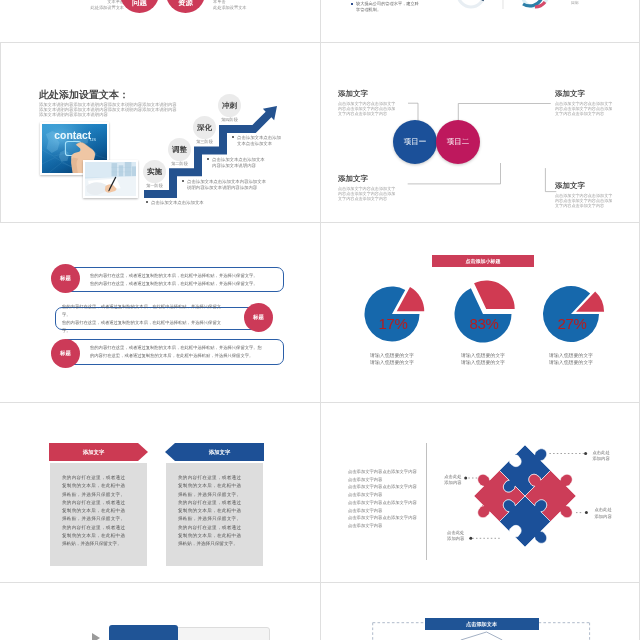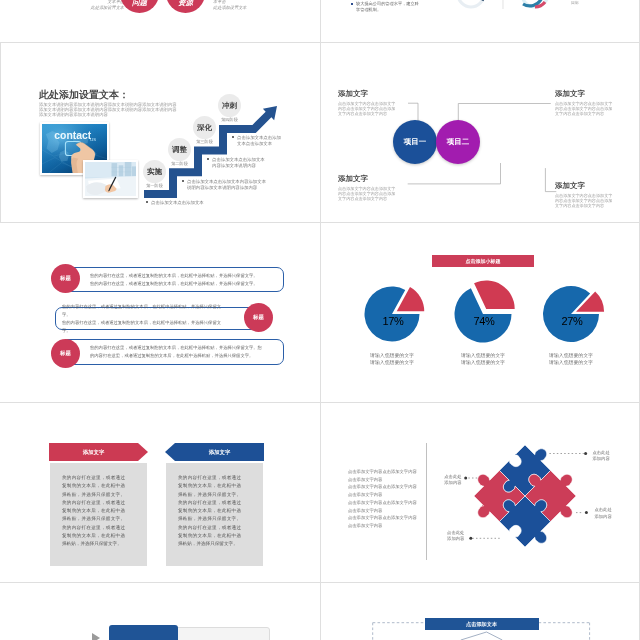--- a/index.html
+++ b/index.html
@@ -38,26 +38,26 @@
   #s-ban .bnbox{position:absolute;border:0.8px solid #2b5fa8;border-radius:7px;box-sizing:border-box;
      display:flex;align-items:center;}
   #s-ban .bntxt{font-size:4.3px;line-height:8px;color:#5c5c5c;white-space:pre-line;}
   #s-ban .bncirc{position:absolute;width:29px;height:29px;border-radius:50%;background:#cc3a58;
      display:flex;align-items:center;justify-content:center;color:#fff;font-size:5.4px;font-weight:bold;z-index:2;}
   
   #s-pies .pie-banner{position:absolute;left:111px;top:32px;width:102px;height:12px;background:#cc3d58;
      display:flex;align-items:center;justify-content:center;color:#fff;font-size:5px;font-weight:bold;}
   #s-pies .pie-item{position:absolute;top:55px;width:72px;}
   #s-pies .pie-svg{position:absolute;left:0;top:0;}
-  #s-pies .pie-val{position:absolute;left:7px;top:37px;width:60px;text-align:center;color:#000000;font-size:11px;font-weight:400;letter-spacing:-0.3px;}
+  #s-pies .pie-val{position:absolute;left:7px;top:37px;width:60px;text-align:center;color:#b91c1c;font-size:15px;font-weight:400;letter-spacing:-0.3px;}
   #s-pies .pie-cap{position:absolute;left:-9px;top:74px;width:90px;text-align:center;font-size:4.9px;line-height:7.1px;color:#6e6e6e;white-space:pre-line;}
   
   #s-proj .pconn{position:absolute;left:0;top:0;}
   #s-proj .pcircle{position:absolute;width:44px;height:44px;border-radius:50%;
-     display:flex;align-items:center;justify-content:center;color:#fff;font-size:7.5px;font-weight:bold;
+     display:flex;align-items:center;justify-content:center;color:#fff;font-size:7.5px;font-weight:normal;
      box-shadow:0 1px 3px rgba(0,0,0,.22);}
   #s-proj .pnote{position:absolute;width:72px;}
   #s-proj .pnh{font-size:7.5px;font-weight:bold;color:#4a4a4a;margin-bottom:2px;}
   #s-proj .pnb{font-size:4.1px;line-height:5.2px;color:#9a9a9a;white-space:pre-line;}
   
   #s-plan .pl-title{position:absolute;left:39px;top:88px;font-size:10px;font-weight:600;color:#4a4a4a;letter-spacing:0px;}
   #s-plan .pl-intro{position:absolute;left:39px;top:102px;width:141px;font-size:4.3px;line-height:5.2px;color:#949494;}
   #s-plan .photo{position:absolute;background:#fff;padding:2px;box-shadow:0 1px 2px rgba(0,0,0,.28);overflow:hidden;}
   #s-plan .ph1{left:40px;top:122px;width:65px;height:49px;}
   #s-plan .ph2{left:83px;top:160px;width:51px;height:34px;}
@@ -201,36 +201,36 @@
         </svg>
       <div class="pie-val">17%</div>
       <div class="pie-cap">请输入您想要的文字
 请输入您想要的文字</div>
     </div>
     <div class="pie-item" style="left:126px;">
       <svg class="pie-svg" width="72" height="72" viewBox="0 0 72 72">
           <path d="M 36 36 L 64.50 36.00 A 28.5 28.5 0 1 1 23.87 10.21 Z" fill="#1668AC"></path>
           <path d="M 39.21 30.93 L 27.08 5.15 A 28.5 28.5 0 0 1 67.71 30.93 Z" fill="#D03A52"></path>
         </svg>
-      <div class="pie-val">74%</div>
+      <div class="pie-val">83%</div>
       <div class="pie-cap">请输入您想要的文字
 请输入您想要的文字</div>
     </div>
     <div class="pie-item" style="left:214px;">
       <svg class="pie-svg" width="72" height="72" viewBox="0 0 72 72">
           <path d="M 36 36 L 64.00 36.00 A 28 28 0 1 1 55.17 15.59 Z" fill="#1668AC"></path>
           <path d="M 41.05 33.82 L 60.21 13.40 A 28 28 0 0 1 69.05 33.82 Z" fill="#D03A52"></path>
         </svg>
       <div class="pie-val">27%</div>
       <div class="pie-cap">请输入您想要的文字
 请输入您想要的文字</div>
     </div>
   </div>
 
-  <div class="slide" id="s-top-l" style="left:0;top:0;width:320px;height:42px;font-style:italic;">
+  <div class="slide" id="s-top-l" style="left:0;top:0;width:320px;height:42px;">
     <div class="tl-txt" style="left:70px;top:-6px;width:54px;text-align:right;">设置文本单击此处添加设置文本单击
 此处添加设置文本</div>
     <div class="tl-circle" style="left:120px;top:-26px;">
         <span>问题</span>
       </div>
     <div class="tl-circle" style="left:166px;top:-26px;">
         <span>资源</span>
       </div>
     <div class="tl-txt" style="left:213px;top:-6px;width:58px;text-align:left;">设置文本单击此处添加设置文本单击
 此处添加设置文本</div>
@@ -258,21 +258,21 @@
         <path d="M87 60.2 L97 60.2 L97 78"></path>
         <path d="M86.7 140.9 L179.5 140.9 L179.5 120"></path>
         <path d="M137.3 60.5 L229.8 60.5"></path>
         <path d="M137.3 60.5 L137.3 79"></path>
         <path d="M224.4 125.1 L224.4 148.6 L235.3 148.6"></path>
       </g>
     </svg>
     <div class="pcircle" style="left:72px;top:77px;background:#1b5099;">
         <span>项目一</span>
       </div>
-    <div class="pcircle" style="left:115px;top:77px;background:#a21caf;">
+    <div class="pcircle" style="left:115px;top:77px;background:#be185d;">
         <span>项目二</span>
       </div>
 
     <div class="pnote" style="left:17px;top:46px;">
       <div class="pnh">添加文字</div>
       <div class="pnb">点击添加文字内容点击添加文字
 内容点击添加文字内容点击添加
 文字内容点击添加文字内容</div>
     </div>
     <div class="pnote" style="left:17px;top:131px;">

